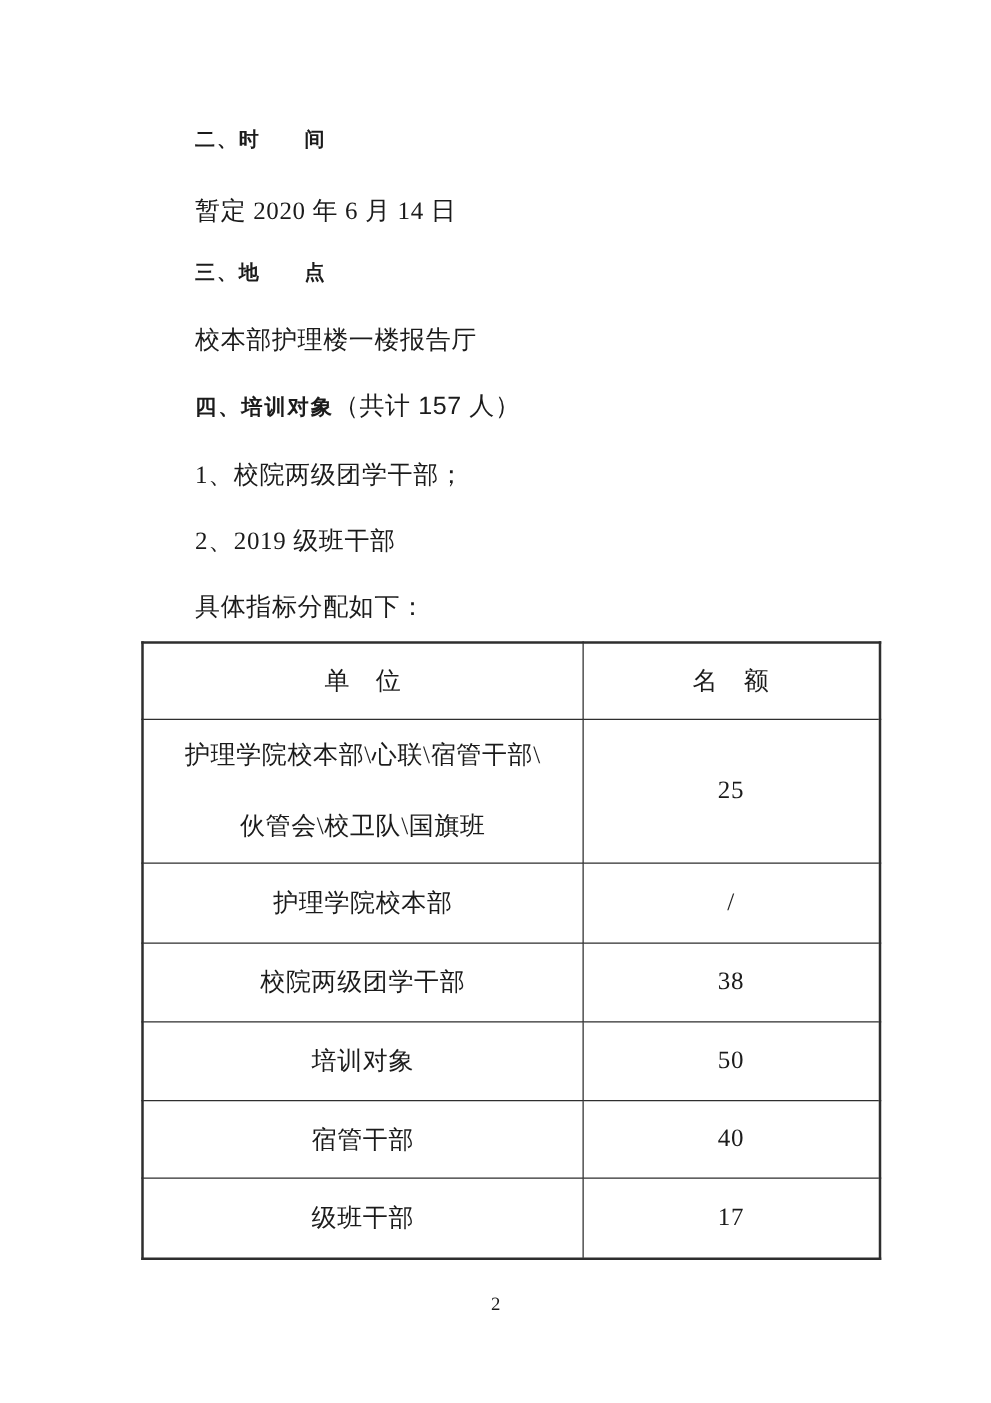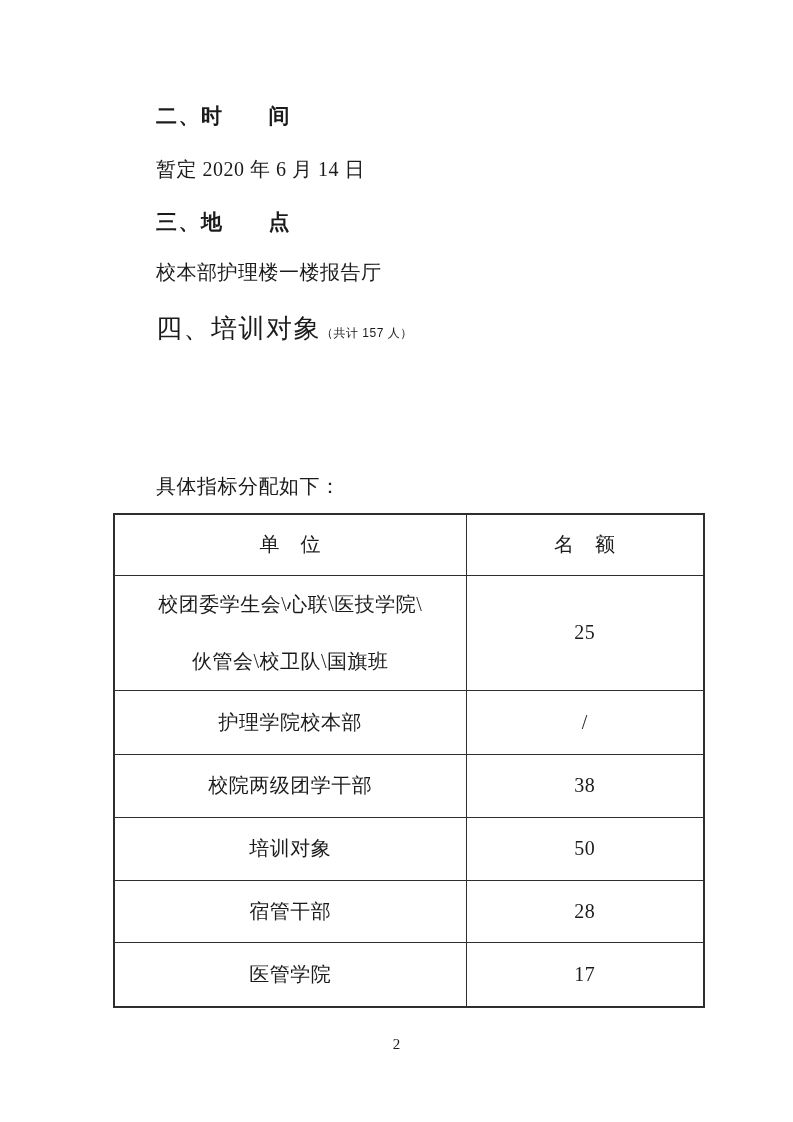--- a/index.html
+++ b/index.html
@@ -18,37 +18,37 @@
   }
   .p {
     position: absolute;
     left: 156px;
     white-space: pre;
     line-height: 1.2;
   }
   .heading {
     font-family: "Liberation Sans", "DejaVu Sans", sans-serif;
     font-weight: 700;
-    font-size: 21px;
+    font-size: 16px;
     letter-spacing: 1.5px;
   }
   .body-text {
     font-size: 20px;
     letter-spacing: 0.5px;
   }
   .hm-bold {
     font-family: "Liberation Sans", "DejaVu Sans", sans-serif;
-    font-weight: 400;
-    font-size: 26px;
+    font-weight: 700;
+    font-size: 17px;
     letter-spacing: 1.5px;
   }
   .hm-normal {
     font-family: "Liberation Sans", "DejaVu Sans", sans-serif;
     font-weight: 400;
-    font-size: 12px;
+    font-size: 20px;
     letter-spacing: 0.5px;
   }
   table.quota-table {
     position: absolute;
     left: 113px;
     top: 513px;
     width: 590px;
     border-collapse: collapse;
     table-layout: fixed;
     border: 2px solid #2e2e2e;
@@ -83,59 +83,61 @@
   <div class="p heading" style="top:103px">二、时　　间</div>
 
   <div class="p body-text" style="top:157px">暂定 2020 年 6 月 14 日</div>
 
   <div class="p heading" style="top:209px">三、地　　点</div>
 
   <div class="p body-text" style="top:260px">校本部护理楼一楼报告厅</div>
 
   <div class="p" style="top:313px"><span class="hm-bold">四、培训对象</span><span class="hm-normal">（共计 157 人）</span></div>
 
+  <div class="p body-text" style="top:368px">1、校院两级团学干部；</div>
 
+  <div class="p body-text" style="top:421px">2、2019 级班干部</div>
 
   <div class="p body-text" style="top:474px">具体指标分配如下：</div>
 
   <table class="quota-table">
     <colgroup>
         <col class="col-unit">
         <col class="col-quota">
       </colgroup>
     <tbody>
       <tr style="height:61px">
         <td>单　位</td>
         <td>名　额</td>
       </tr>
       <tr style="height:114px">
         <td>
-          <div class="unit-line">校团委学生会\心联\医技学院\</div>
+          <div class="unit-line">护理学院校本部\心联\宿管干部\</div>
           <div class="unit-line">伙管会\校卫队\国旗班</div>
         </td>
         <td>25</td>
       </tr>
       <tr style="height:64px">
         <td>护理学院校本部</td>
         <td>/</td>
       </tr>
       <tr style="height:63px">
         <td>校院两级团学干部</td>
         <td>38</td>
       </tr>
       <tr style="height:63px">
         <td>培训对象</td>
         <td>50</td>
       </tr>
       <tr style="height:62px">
         <td>宿管干部</td>
-        <td>28</td>
+        <td>40</td>
       </tr>
       <tr style="height:65px">
-        <td>医管学院</td>
+        <td>级班干部</td>
         <td>17</td>
       </tr>
     </tbody>
   </table>
 
   <div class="page-number">2</div>
 
 </div>
 
 </body></html>

